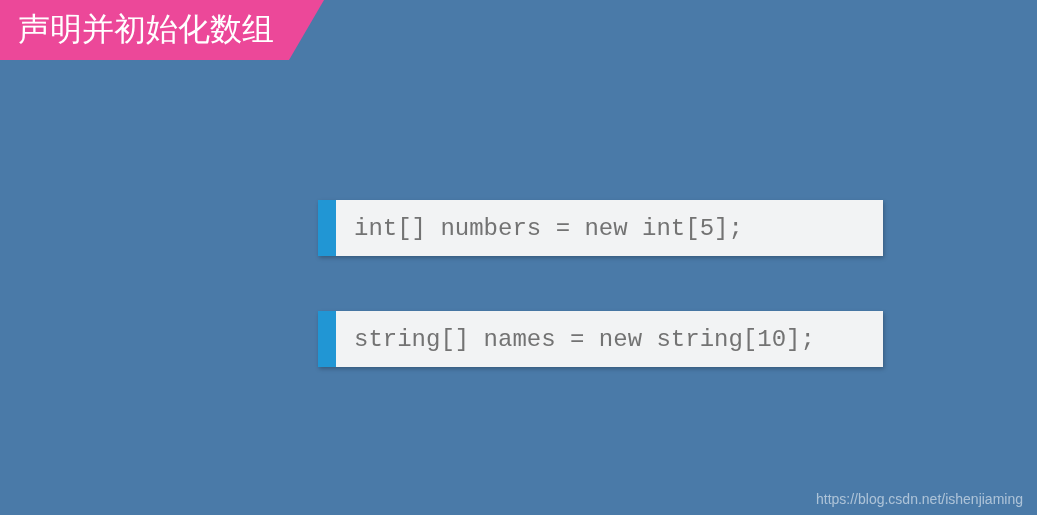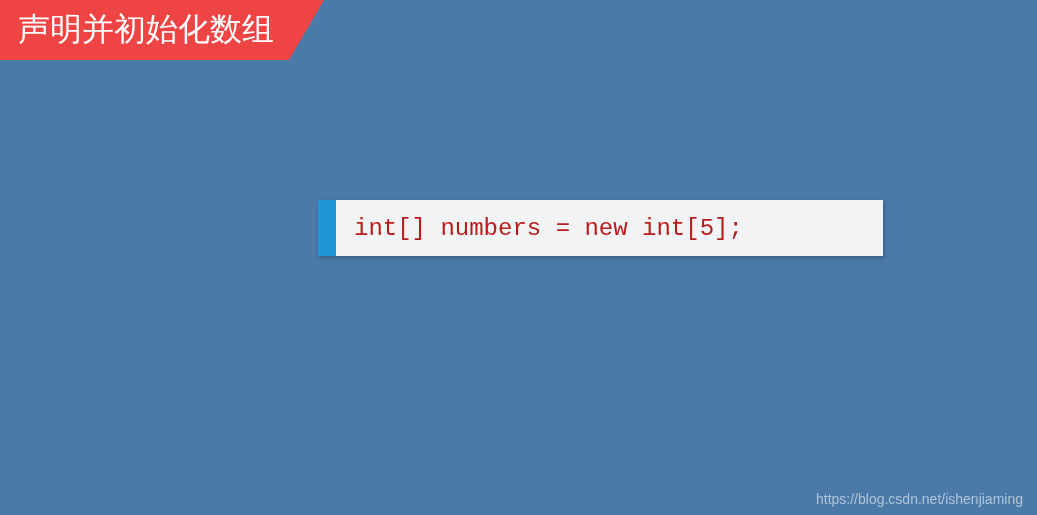--- a/index.html
+++ b/index.html
@@ -12,21 +12,21 @@
       height: 515px;
       background-color: #4a7aa8;
       position: relative;
       overflow: hidden;
       font-family: "Microsoft YaHei", "SimHei", sans-serif;
     }
     .title-banner {
       position: absolute;
       top: 0;
       left: 0;
-      background-color: #ef4444;
+      background-color: #ec4899;
       color: #ffffff;
       font-size: 32px;
       padding: 8px 50px 8px 18px;
       clip-path: polygon(0 0, 100% 0, calc(100% - 35px) 100%, 0 100%);
     }
     .code-container {
       position: absolute;
       top: 200px;
       left: 318px;
       width: 565px;
@@ -45,21 +45,21 @@
       background-color: #2196d4;
       flex-shrink: 0;
     }
     .code-text {
       flex: 1;
       display: flex;
       align-items: center;
       padding-left: 18px;
       font-family: "Courier New", Consolas, monospace;
       font-size: 24px;
-      color: #b91c1c;
+      color: #737373;
       white-space: pre;
     }
     .watermark {
       position: absolute;
       bottom: 8px;
       right: 14px;
       color: rgba(255,255,255,0.55);
       font-size: 14px;
       font-family: Arial, sans-serif;
       margin-top: 42px;
@@ -70,15 +70,19 @@
 
 <div class="title-banner">
   <span>声明并初始化数组</span>
 </div>
 
 <div class="code-container">
   <div class="code-block">
     <div class="code-accent"></div>
     <div class="code-text">int[] numbers = new int[5];</div>
   </div>
+  <div class="code-block">
+    <div class="code-accent"></div>
+    <div class="code-text">string[] names = new string[10];</div>
+  </div>
 </div>
 
 <div class="watermark">https://blog.csdn.net/ishenjiaming</div>
 
 </body></html>

